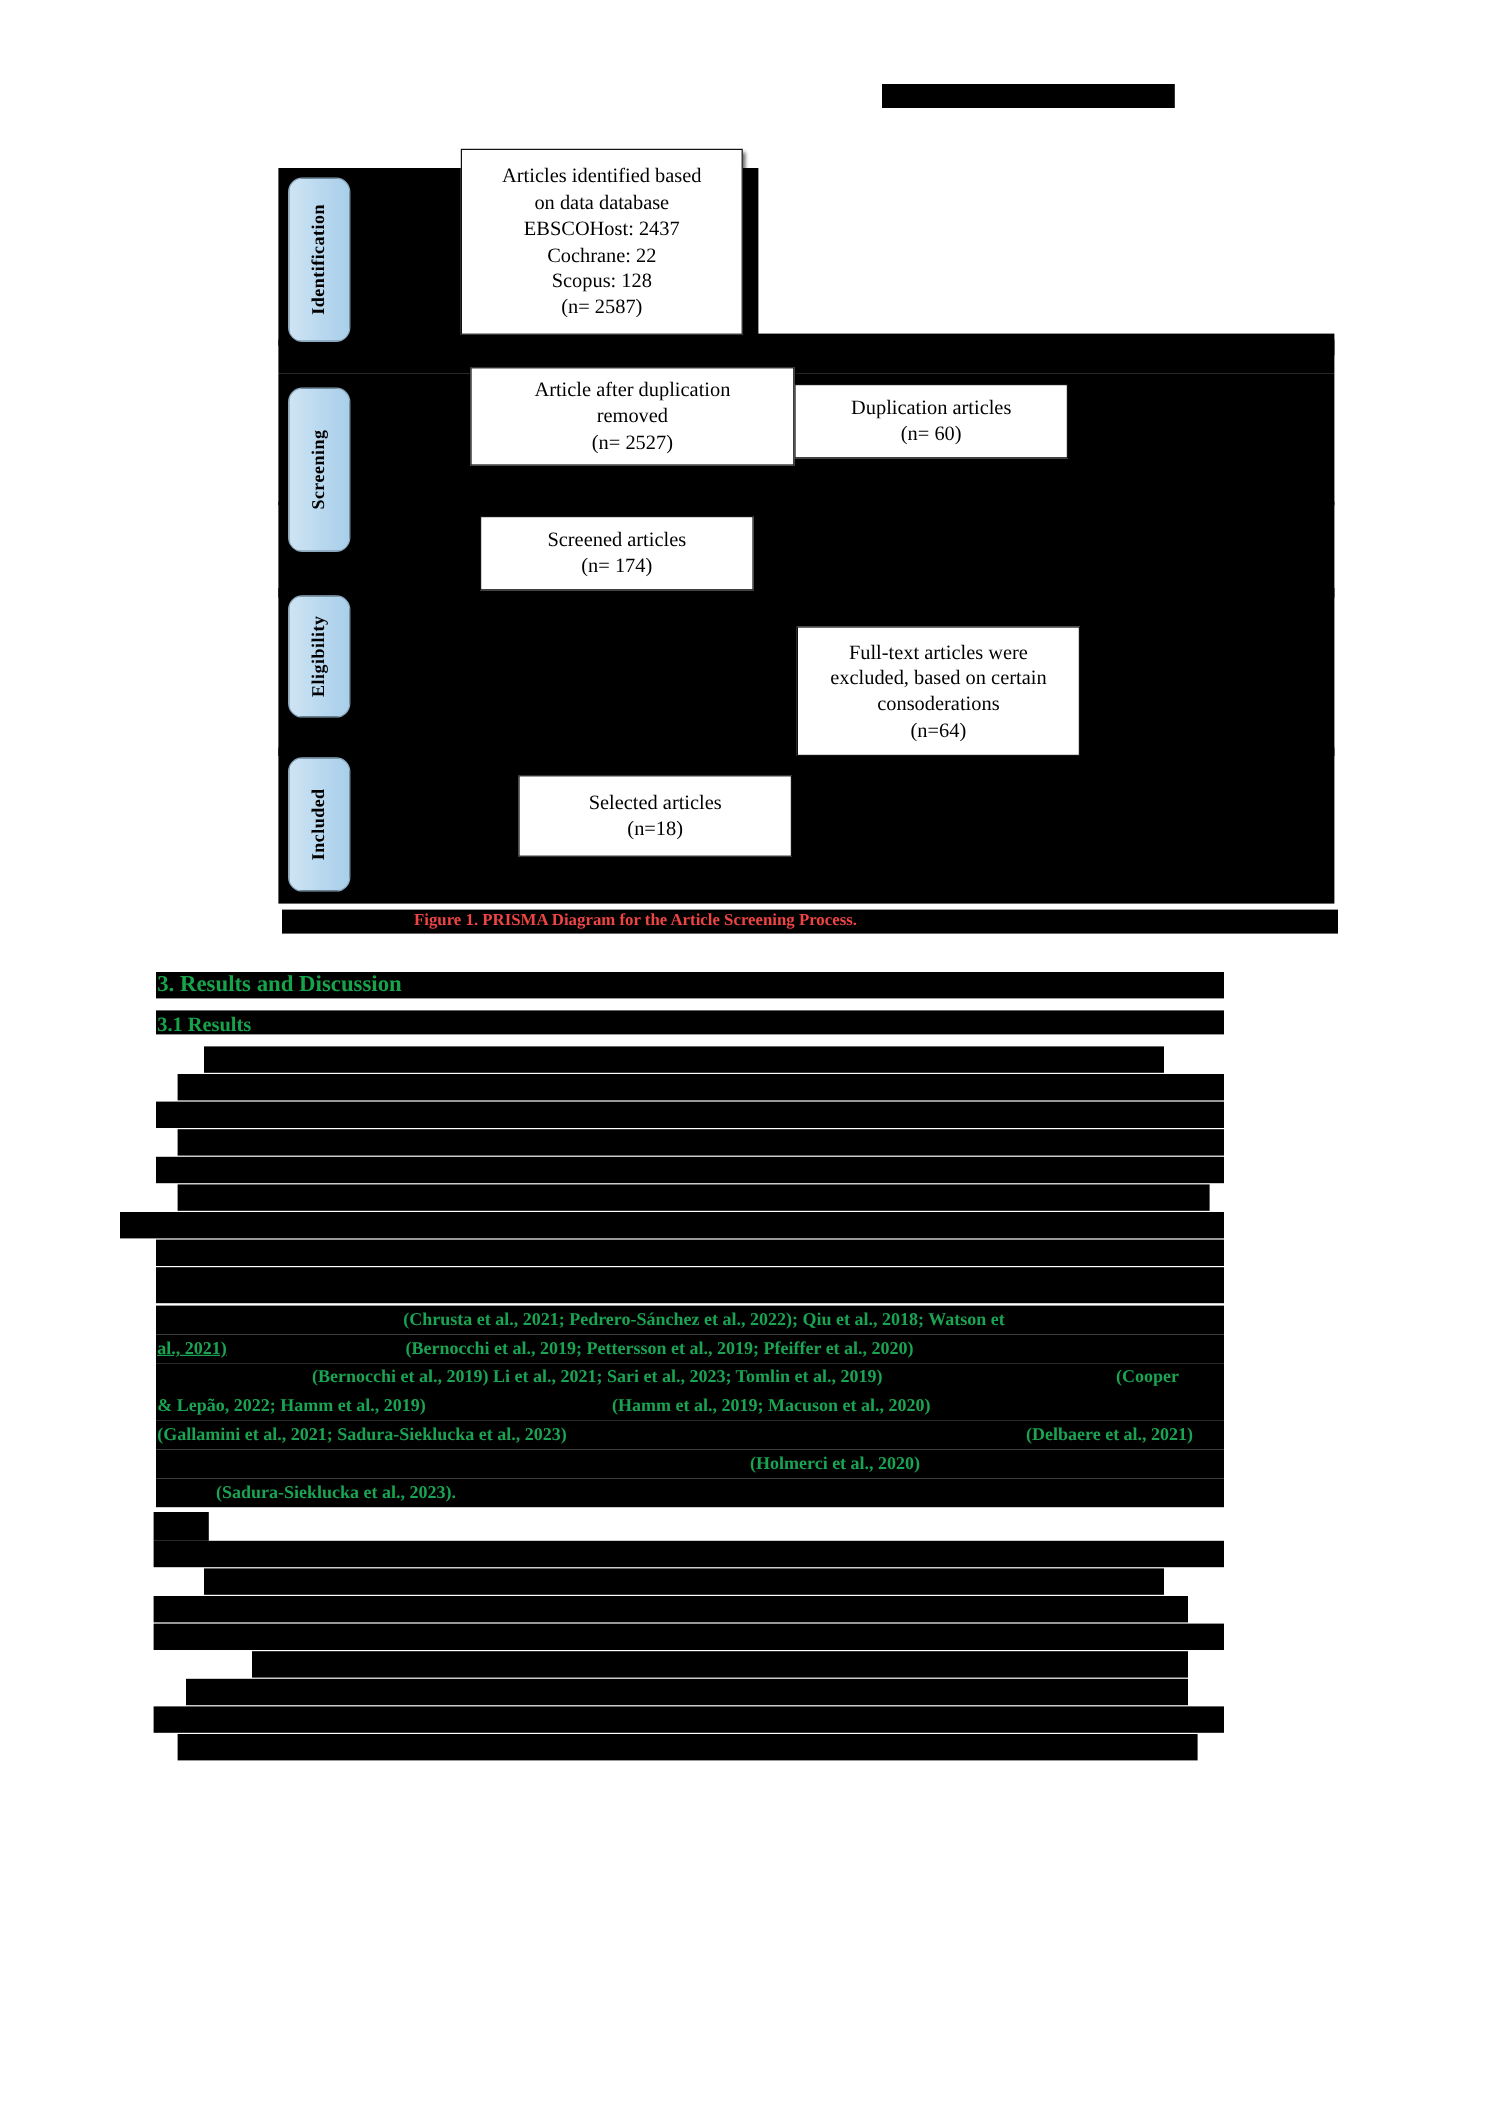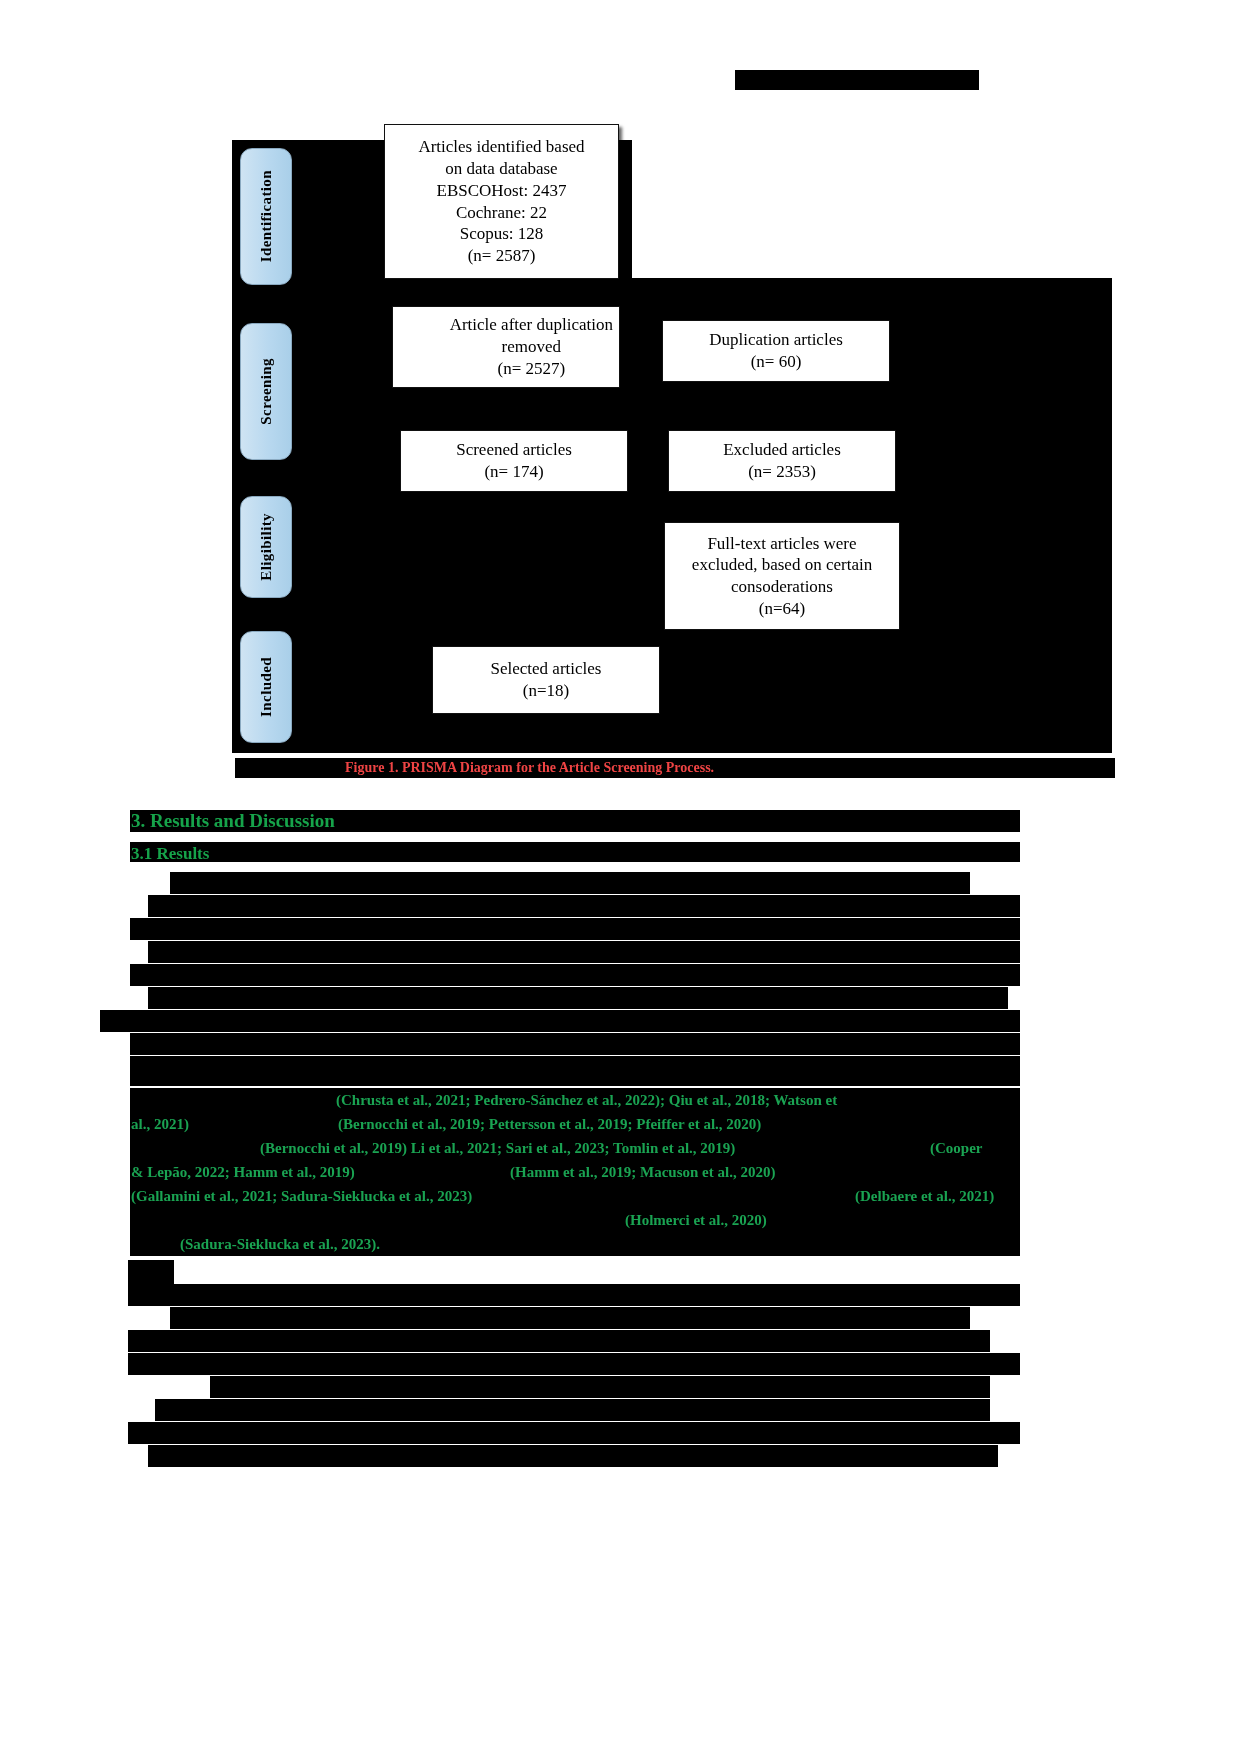--- a/index.html
+++ b/index.html
@@ -120,40 +120,36 @@
 
     <div class="flow-box" style="left:152px;top:6px;width:235px;height:155px;">
       <div class="lines">Articles identified based
 on data database
 EBSCOHost: 2437
 Cochrane: 22
 Scopus: 128
 (n= 2587)</div>
     </div>
 
-    <div class="flow-box" style="left:160px;top:188px;width:228px;height:82px;justify-content:flex-end;">
+    <div class="flow-box" style="left:160px;top:188px;width:270px;height:82px;">
       <div class="lines">Article after duplication
 removed
 (n= 2527)</div>
     </div>
 
     <div class="flow-box" style="left:430px;top:202px;width:228px;height:62px;">
       <div class="lines">Duplication articles
 (n= 60)</div>
     </div>
 
     <div class="flow-box" style="left:168px;top:312px;width:228px;height:62px;">
       <div class="lines">Screened articles
 (n= 174)</div>
     </div>
 
-    <div class="flow-box" style="left:436px;top:312px;width:228px;height:62px;">
-      <div class="lines">Excluded articles
-(n= 2353)</div>
-    </div>
 
 
     <div class="flow-box" style="left:432px;top:404px;width:236px;height:108px;">
       <div class="lines">Full-text articles were
 excluded, based on certain
 consoderations
 (n=64)</div>
     </div>
 
     <div class="flow-box" style="left:168px;top:528px;width:228px;height:68px;margin-left:32px;">
@@ -181,21 +177,21 @@
     <div class="redact" style="left:130px;top:164px;width:890px;height:22px;"></div>
     <div class="redact" style="left:148px;top:187px;width:860px;height:22px;"></div>
     <div class="redact" style="left:100px;top:210px;width:920px;height:22px;"></div>
     <div class="redact" style="left:130px;top:233px;width:890px;height:22px;"></div>
     <div class="redact" style="left:130px;top:256px;width:890px;height:30px;"></div>
 
     <div class="redact" style="left:130px;top:288px;width:890px;height:24px;"></div>
     <div class="hl" style="left:336px;top:289px;">(Chrusta et al., 2021; Pedrero-Sánchez et al., 2022); Qiu et al., 2018; Watson et</div>
 
     <div class="redact" style="left:130px;top:312px;width:890px;height:24px;"></div>
-    <div class="hl" style="left:131px;top:313px;">al., 2021)</div>
+    <div class="hl" style="left:131px;top:313px;text-decoration:underline;">al., 2021)</div>
     <div class="hl" style="left:338px;top:313px;">(Bernocchi et al., 2019; Pettersson et al., 2019; Pfeiffer et al., 2020)</div>
 
     <div class="redact" style="left:130px;top:336px;width:890px;height:24px;"></div>
     <div class="hl" style="left:260px;top:337px;">(Bernocchi et al., 2019) Li et al., 2021; Sari et al., 2023; Tomlin et al., 2019)</div>
     <div class="hl" style="left:930px;top:337px;">(Cooper</div>
 
     <div class="redact" style="left:130px;top:360px;width:890px;height:24px;"></div>
     <div class="hl" style="left:131px;top:361px;">&amp; Lepão, 2022; Hamm et al., 2019)</div>
     <div class="hl" style="left:510px;top:361px;">(Hamm et al., 2019; Macuson et al., 2020)</div>
 

